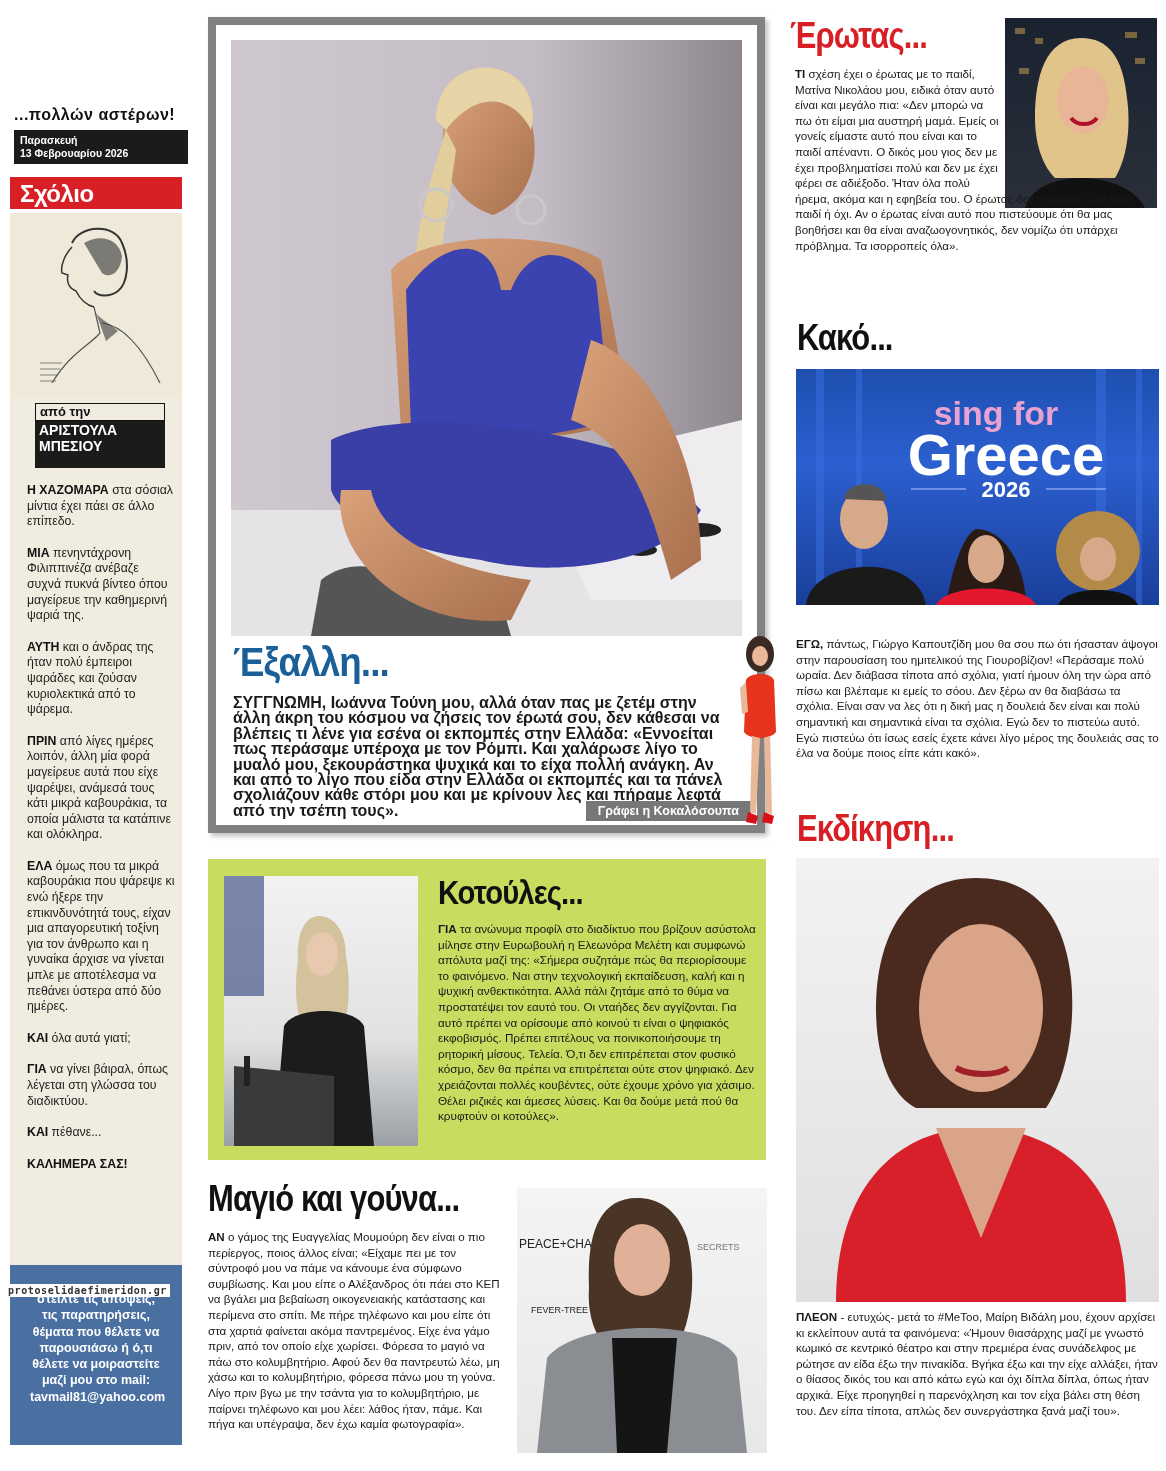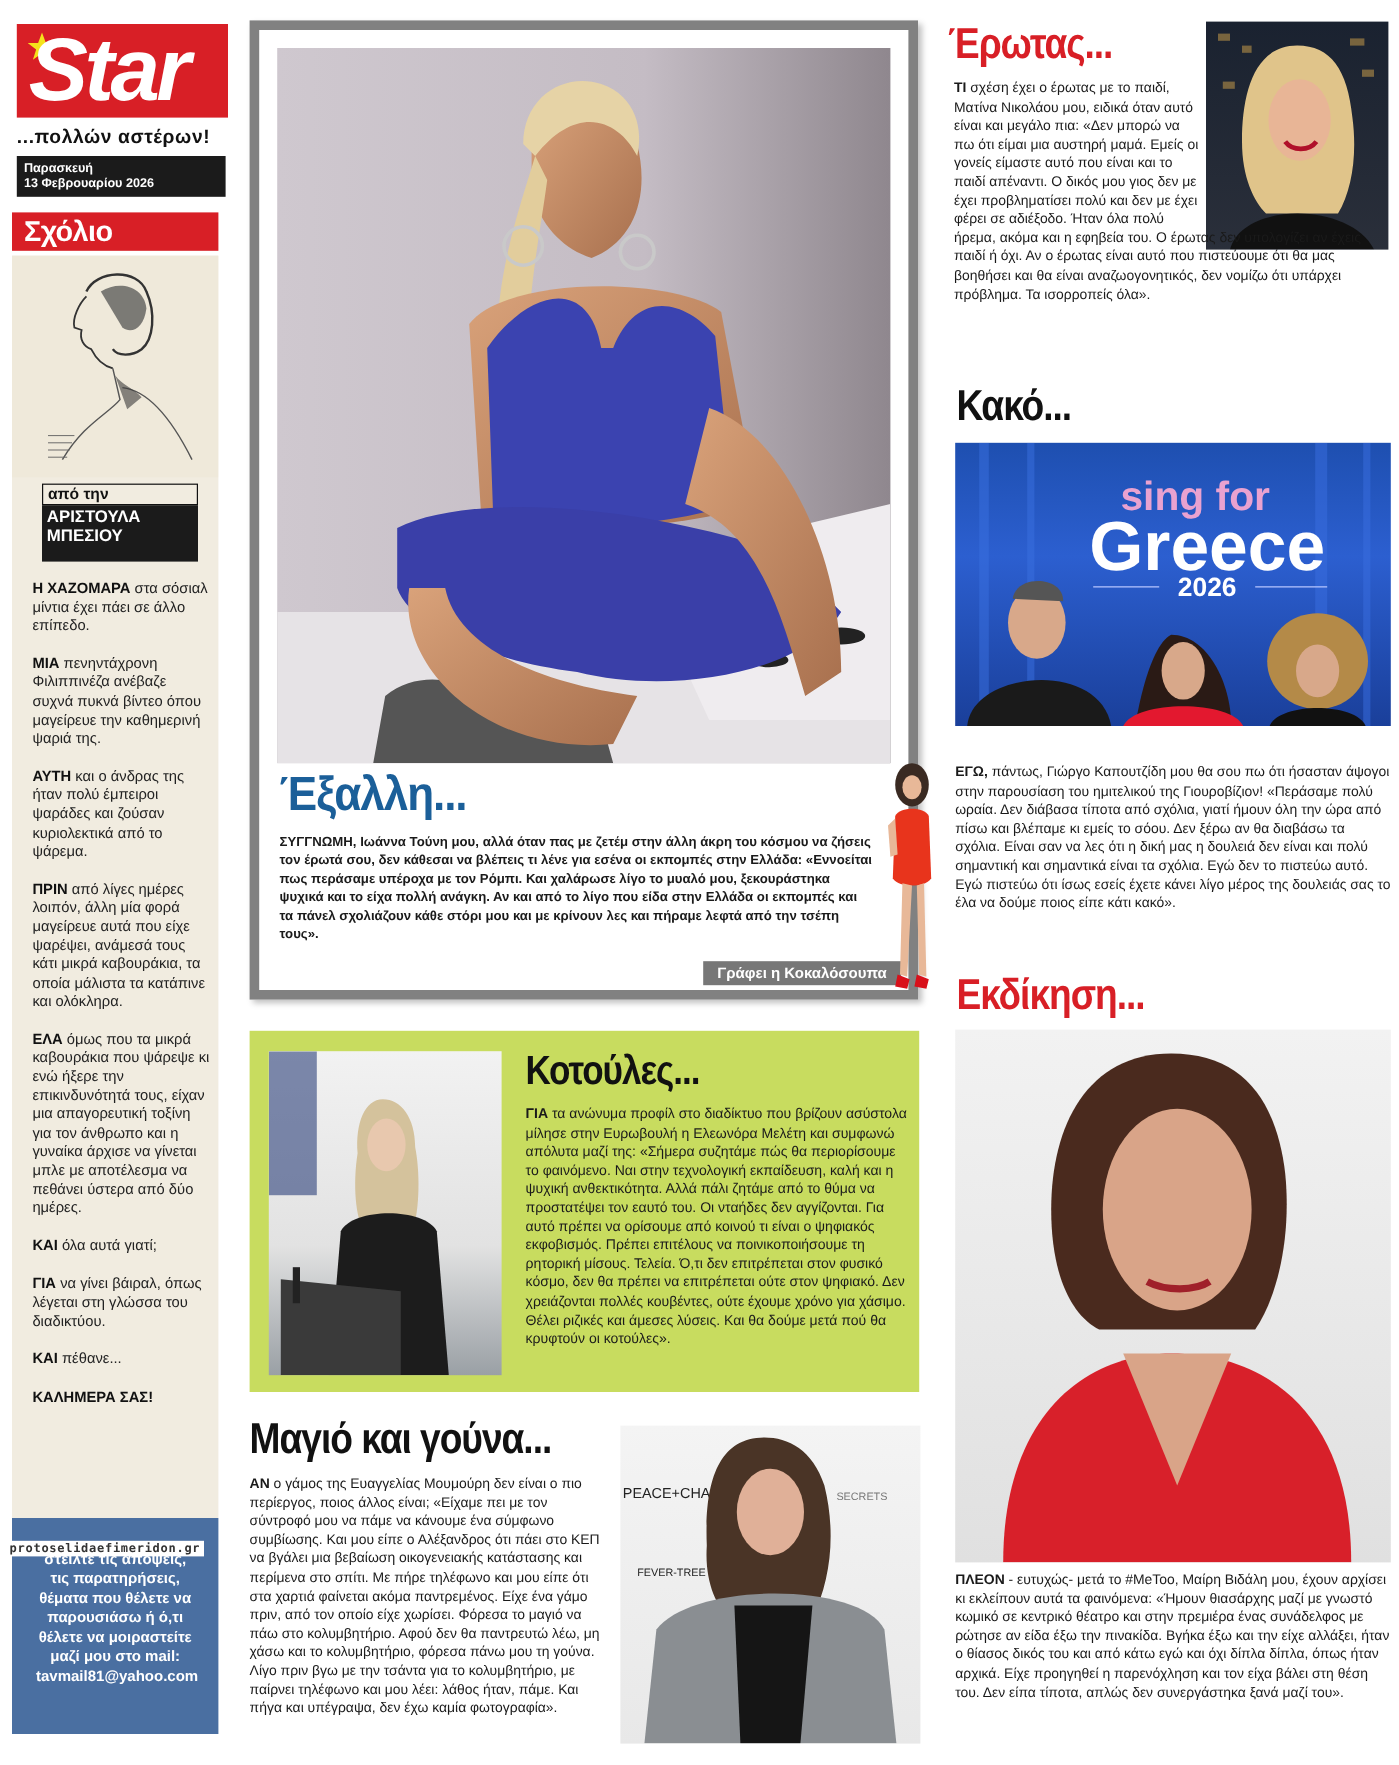--- a/index.html
+++ b/index.html
@@ -22,21 +22,21 @@
   .col-text { position: absolute; left: 17px; top: 270px; width: 148px; font-size: 12.3px; line-height: 15.6px; color: #222; }
   .col-text p { margin-bottom: 16px; }
   .col-text b { color: #111; }
   .mail-box { position: absolute; left: 0; top: 1265px; width: 172px; height: 180px; background: #4a6fa1; color: #fff; text-align: center; font-weight: 700; font-size: 12.5px; line-height: 16.3px; padding: 26px 20px 0; }
   .watermark { position: absolute; left: -5px; top: 1284px; background: #fff; color: #333; font-weight: 700; font-size: 10px; padding: 1px 3px; letter-spacing: 0.6px; font-family: "DejaVu Sans Mono", monospace; }
 
   
   .feature { position: absolute; left: 208px; top: 17px; width: 557px; height: 816px; border: 8px solid #818181; background: #fff; box-shadow: 3px 3px 5px rgba(0,0,0,0.25); }
   .feature-photo { position: absolute; left: 15px; top: 15px; width: 511px; height: 596px; overflow: hidden; background: linear-gradient(90deg, #cfc8cf 0%, #c4bcc4 60%, #8f878e 100%); }
   .feature-title { position: absolute; left: 17px; top: 615px; font-family: "Liberation Sans", sans-serif; font-weight: 700; font-size: 40px; color: #1b5f99; letter-spacing: -1px; transform: scaleX(0.92); transform-origin: left; }
-  .feature-text { position: absolute; left: 17px; top: 670px; width: 495px; font-size: 11px; line-height: 15.4px; font-weight: 700; color: #1a1a1a; }
+  .feature-text { position: absolute; left: 17px; top: 670px; width: 495px; font-size: 16px; line-height: 15.4px; font-weight: 700; color: #1a1a1a; }
   .feature-credit { position: absolute; right: 6px; bottom: 4px; background: #777; color: #fff; font-weight: 700; font-size: 12.5px; padding: 3px 12px 3px 12px; }
   .doll { position: absolute; left: 736px; top: 632px; width: 48px; height: 200px; }
 
   
   .green-box { position: absolute; left: 208px; top: 859px; width: 558px; height: 301px; background: #c8dc5f; }
   .green-photo { position: absolute; left: 16px; top: 17px; width: 194px; height: 270px; background: linear-gradient(180deg, #f2f2f2 0%, #e2e2e2 60%, #9aa0a5 100%); overflow: hidden; }
   .green-title { position: absolute; left: 230px; top: 14px; font-weight: 700; font-size: 34px; color: #111; letter-spacing: -1px; transform: scaleX(0.86); transform-origin: left; }
   .green-text { position: absolute; left: 230px; top: 62px; width: 320px; font-size: 11.7px; line-height: 15.6px; color: #1a1a1a; }
 
   
@@ -57,26 +57,20 @@
   .ekdikisi-title { position: absolute; left: 797px; top: 808px; font-weight: 700; font-size: 36px; color: #d81f26; letter-spacing: -1px; transform: scaleX(0.86); transform-origin: left; }
   .ekdikisi-photo { position: absolute; left: 796px; top: 858px; width: 363px; height: 444px; background: linear-gradient(180deg, #f2f2f2, #e0e0e0); overflow: hidden; }
   .ekdikisi-text { position: absolute; left: 796px; top: 1309px; width: 365px; font-size: 11.6px; line-height: 15.6px; color: #1a1a1a; }
 
   svg { display: block; }
 </style>
 </head>
 <body>
 
 <div class="left-col">
-  <div class="logo">
-    <svg class="logo-star" viewBox="0 0 24 24">
-      <polygon points="12,1 15,9 23,9 16.5,14 19,22 12,17 5,22 7.5,14 1,9 9,9" fill="#f5e31b"></polygon>
-    </svg>
-    <div class="logo-text">Star</div>
-  </div>
   <div class="tagline">...πολλών αστέρων!</div>
   <div class="date-box">
     <div>Παρασκευή</div>
     <div>13 Φεβρουαρίου 2026</div>
   </div>
 
   <div class="scholio-head">Σχόλιο</div>
 
   <div class="scholio-body">
     <svg class="sketch" viewBox="0 0 172 185">

